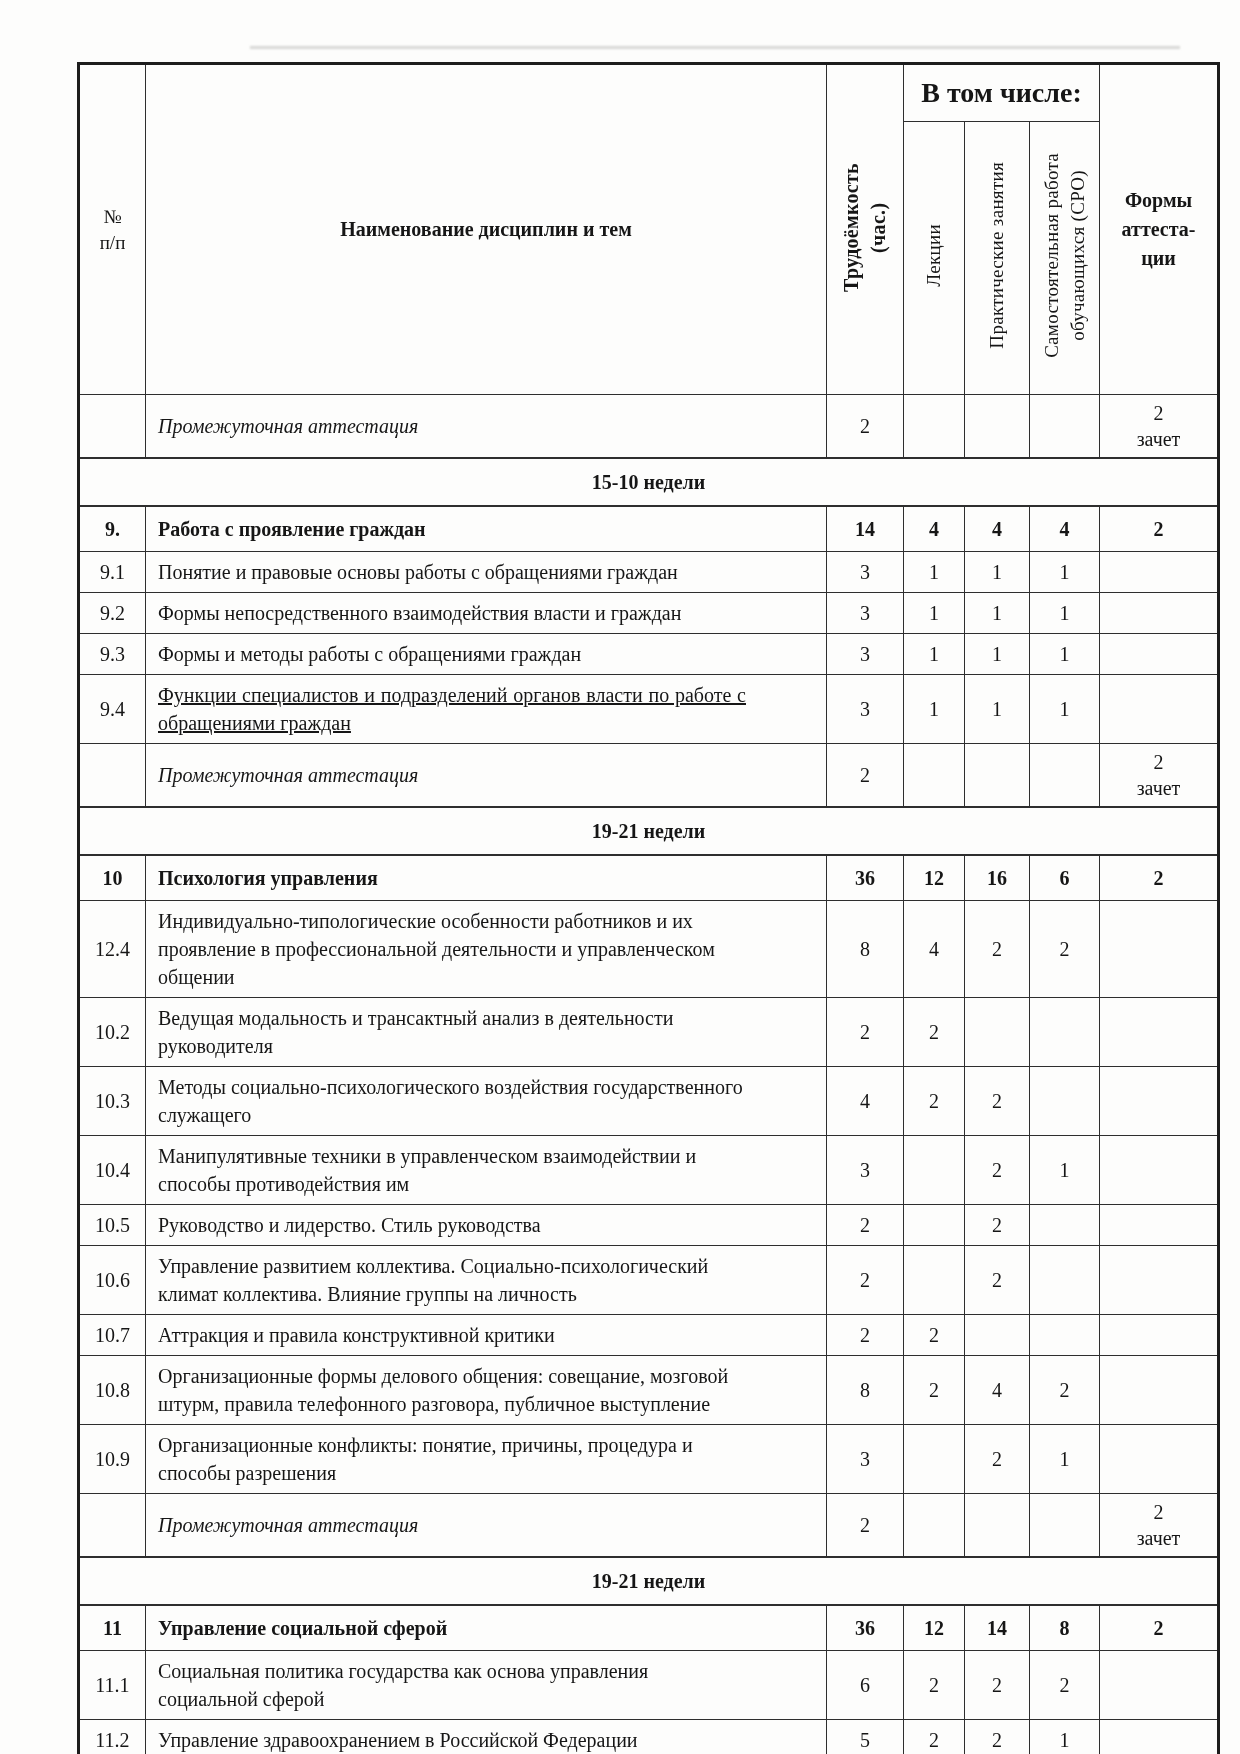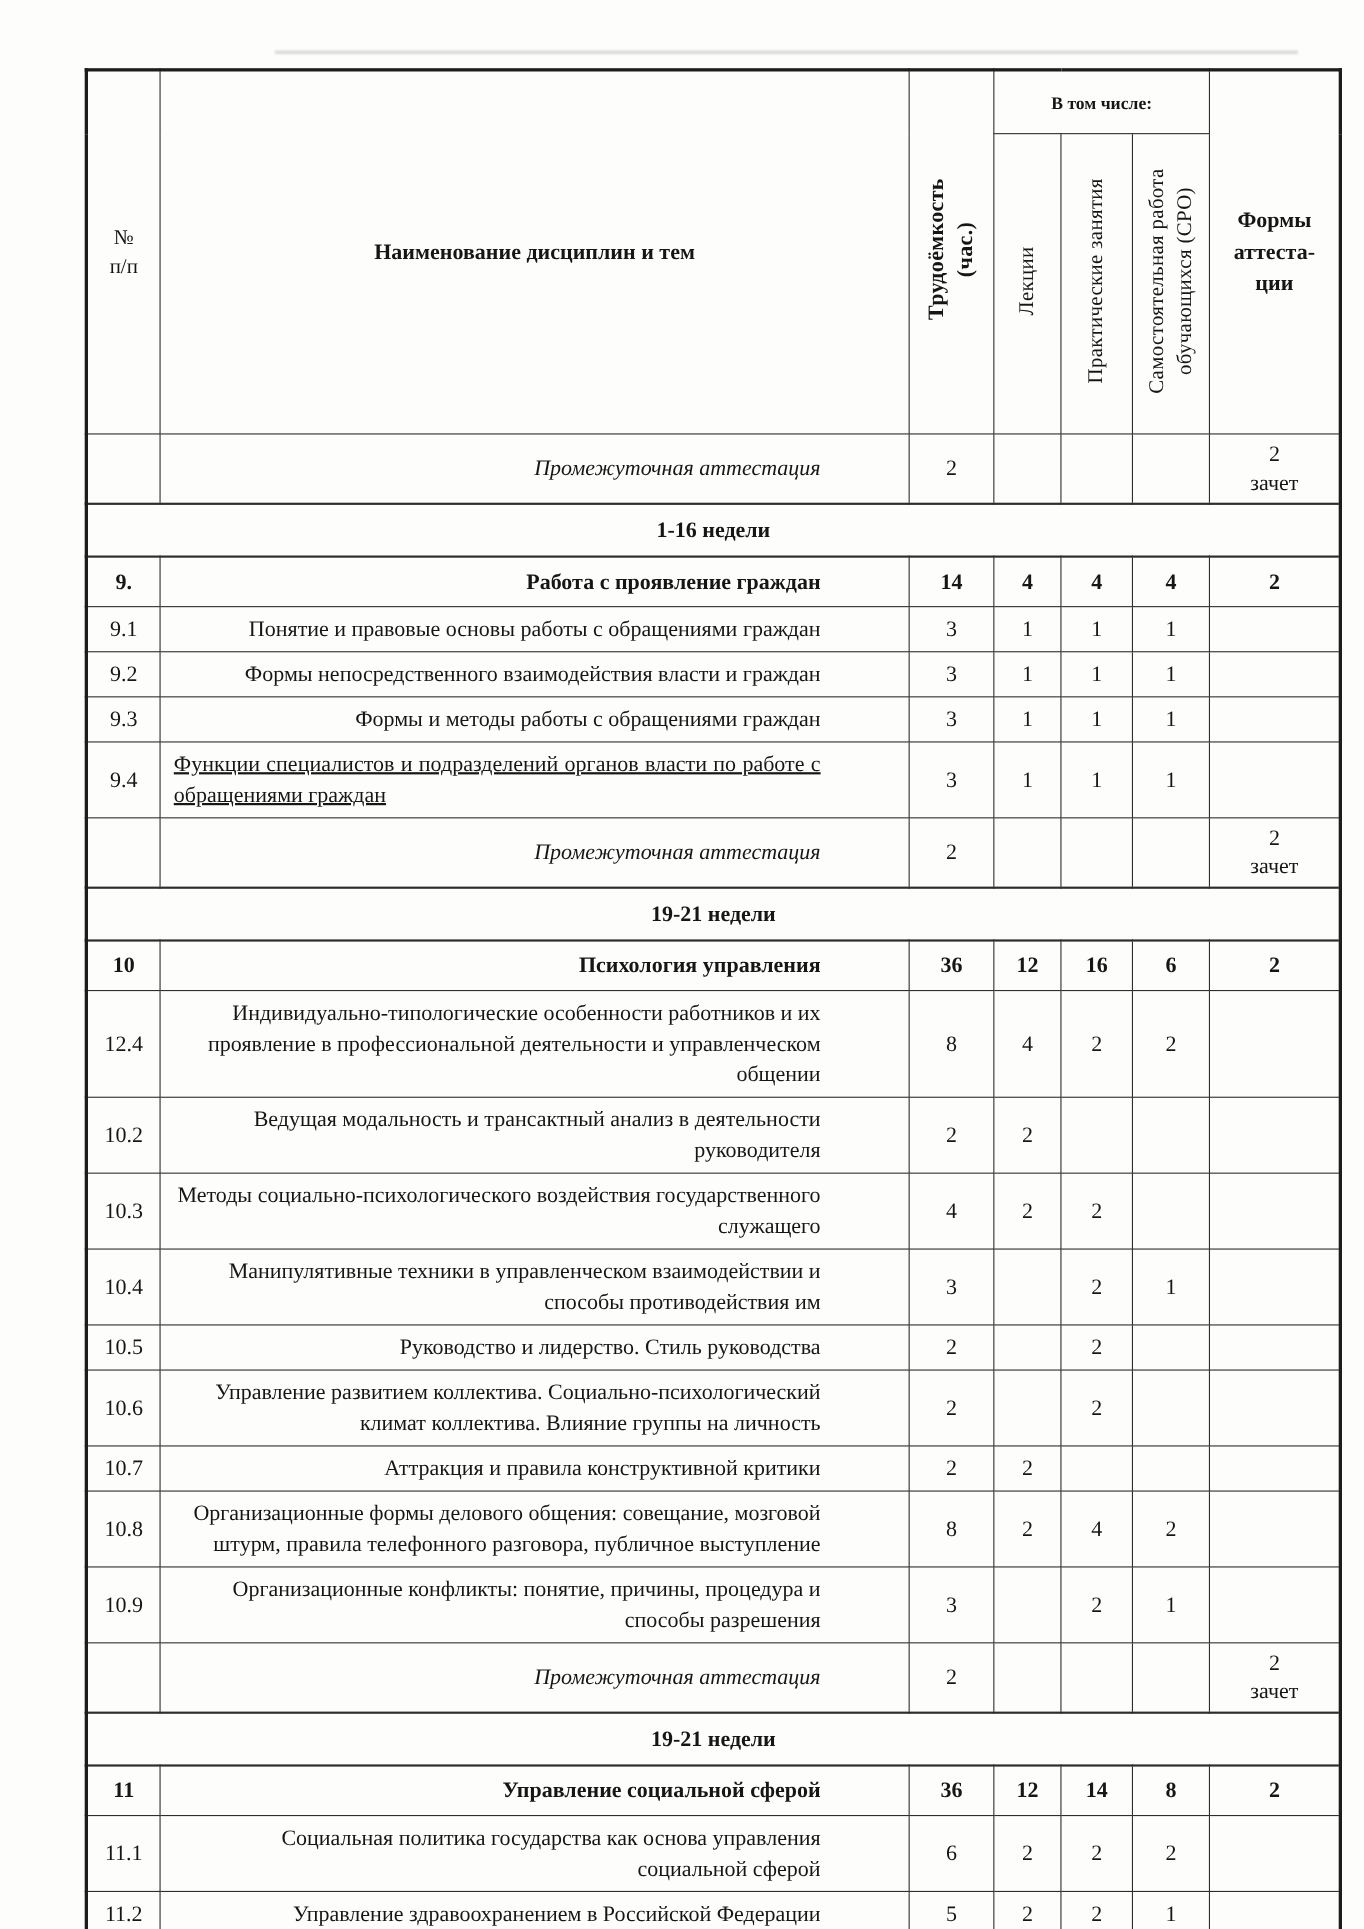--- a/index.html
+++ b/index.html
@@ -35,35 +35,35 @@
     font-size: 20px;
     padding: 5px 4px;
     overflow: hidden;
   }
   thead th { font-weight: normal; }
   .head-a th { height: 46px; }
   .head-b th { height: 262px; }
   .preline { white-space: pre-line; }
   .b { font-weight: bold; }
   .col-num-head { font-size: 19px; line-height: 1.35; }
-  .group-head { font-size: 16px; margin-top: 28px; }
+  .group-head { font-size: 28px; margin-top: 28px; }
   .forms-head { line-height: 1.45; }
   .vtext {
     display: inline-block;
     writing-mode: vertical-rl;
     transform: rotate(180deg);
     white-space: pre-line;
     font-size: 19px;
     line-height: 1.35;
     letter-spacing: 0.3px;
   }
   .vtext.b { font-size: 20px; }
   tbody td { line-height: 1.4; }
   .t-title {
-    text-align: right;
+    text-align: left;
     padding: 6px 80px 6px 12px;
   }
   .t-title.just {
     text-align: justify;
     text-align-last: left;
     text-decoration: underline;
   }
   .t-form { white-space: pre-line; line-height: 1.3; }
   .r-attest td { height: 46px; }
   .r-attest .t-title { font-style: italic; }
@@ -142,21 +142,21 @@
           <td class="t-num"></td>
           <td class="t-title">Промежуточная аттестация</td>
           <td class="t-val">2</td>
           <td class="t-val"></td>
           <td class="t-val"></td>
           <td class="t-val"></td>
           <td class="t-form">2
 зачет</td>
         </tr>
         <tr class="r-section">
-          <td colspan="7" class="t-section">1-16 недели</td>
+          <td colspan="7" class="t-section">15-10 недели</td>
         </tr>
         <tr class="r-disc">
           <td class="t-num">9.</td>
           <td class="t-title">Работа с проявление граждан</td>
           <td class="t-val">14</td>
           <td class="t-val">4</td>
           <td class="t-val">4</td>
           <td class="t-val">4</td>
           <td class="t-form">2</td>
         </tr>

